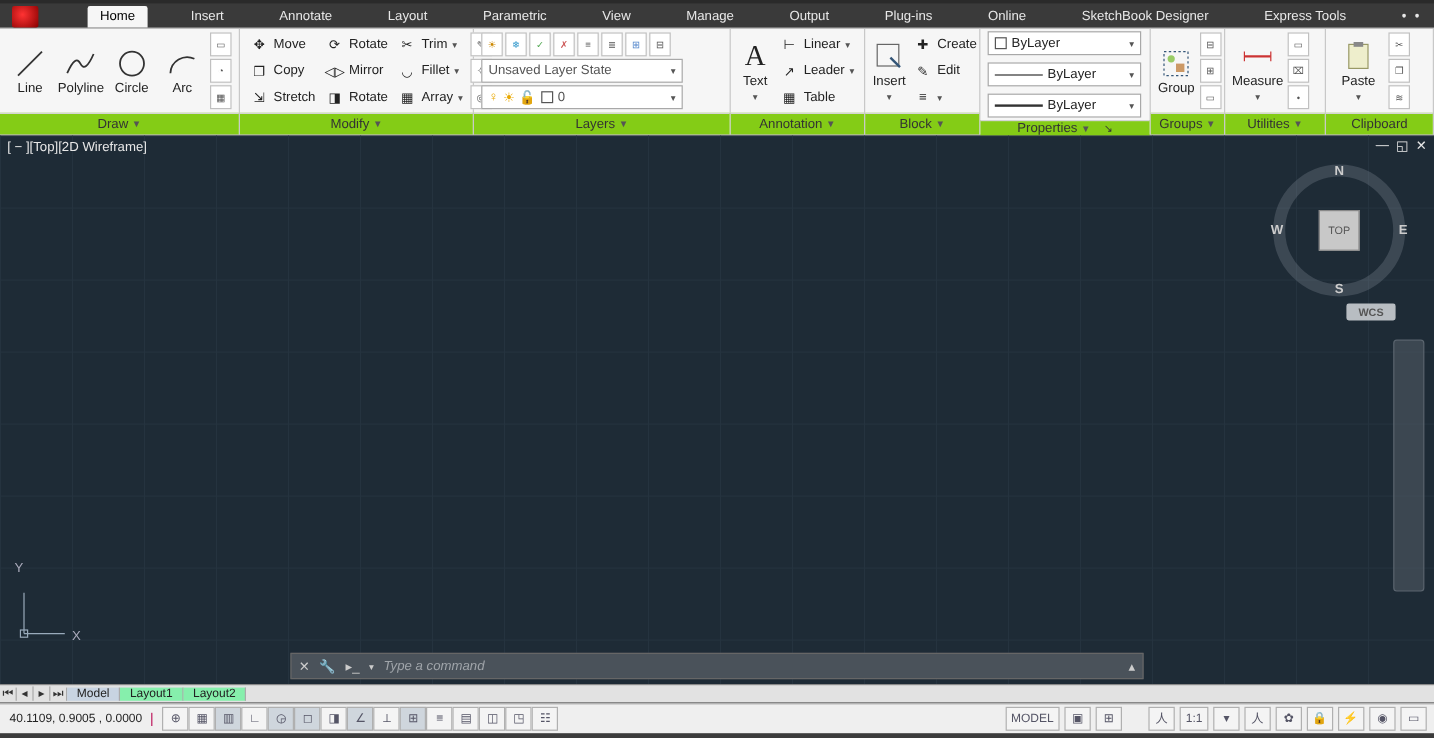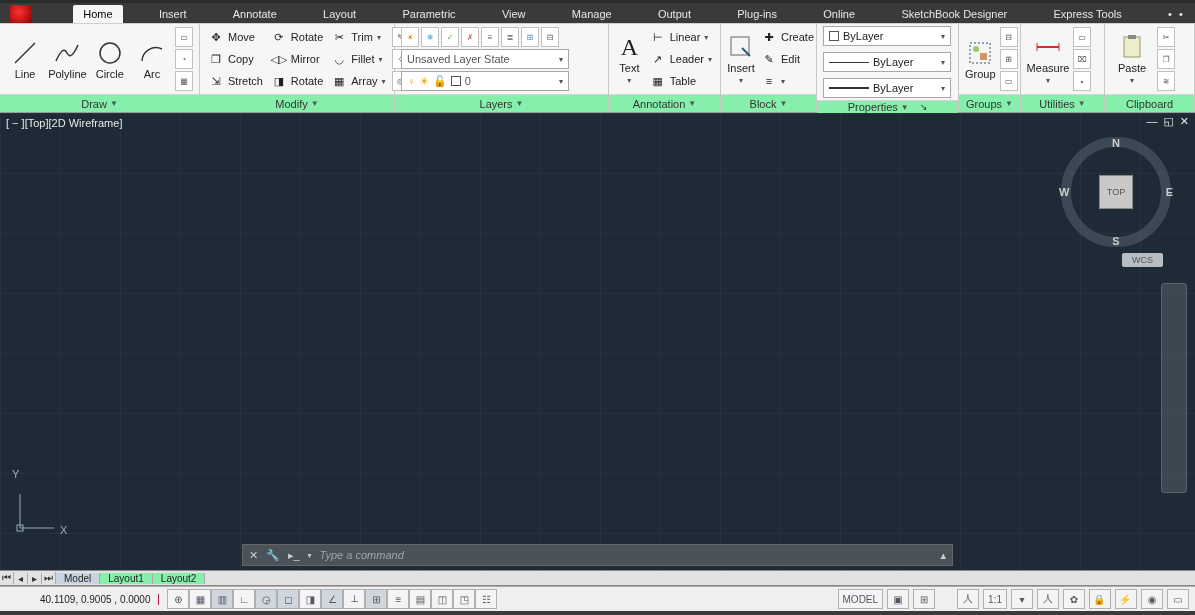--- a/index.html
+++ b/index.html
@@ -8,21 +8,21 @@
   .title-bar { height: 3px; background: #2a2a2a; }
   
   .tab-strip { display: flex; align-items: flex-end; height: 21px; background: #3a3a3a; border-bottom: 1px solid #d0d0d0; padding-left: 10px; justify-content: space-between; }
   .app-icon { width: 22px; height: 18px; background: radial-gradient(circle at 40% 40%, #f33, #800); border-radius: 2px; margin-right: 15px; }
   .tab { color: #e8e8e8; padding: 3px 10px; font-size: 11px; cursor: default; }
   .tab.active { background: #f6f6f6; color: #000; border-radius: 2px 2px 0 0; }
   
   .ribbon { display: flex; background: #f6f6f6; border-bottom: 1px solid #9a9a9a; height: 89px; }
   .panel { display: flex; flex-direction: column; border-right: 1px solid #c8c8c8; }
   .panel-body { flex: 1; display: flex; align-items: center; padding: 2px 6px; gap: 4px; }
-  .panel-title { height: 18px; background: #86efac; border-top: 1px solid #d5d5d5; display: flex; align-items: center; justify-content: center; gap: 3px; font-size: 11px; color: #333; text-align: center; }
+  .panel-title { height: 18px; background: #84cc16; border-top: 1px solid #d5d5d5; display: flex; align-items: center; justify-content: center; gap: 3px; font-size: 11px; color: #333; text-align: center; }
   .drop-tri { font-size: 8px; color: #555; }
   .big-btn { display: flex; flex-direction: column; align-items: center; justify-content: center; width: 42px; height: 66px; gap: 2px; }
   .big-btn .ico { width: 28px; height: 28px; display:flex; align-items:center; justify-content:center; }
   .big-btn .lbl { font-size: 11px; text-align: center; line-height: 1; }
   .small-row { display: flex; align-items: center; gap: 4px; height: 22px; padding: 0 2px; }
   .small-row .ico { width: 16px; height: 16px; display:flex; align-items:center; justify-content:center; }
   .small-row .lbl { font-size: 11px; }
   .col { display: flex; flex-direction: column; justify-content: center; }
   .dd-btn { width: 18px; height: 20px; border: 1px solid #c0c0c0; background: #fff; display:flex; align-items:center; justify-content:center; font-size:8px; color:#555; }
   .layer-state { width: 168px; height: 20px; border: 1px solid #a8a8a8; background: #fff; display: flex; align-items: center; padding: 0 5px; color:#555; font-size:11px; justify-content:space-between; }
@@ -34,36 +34,36 @@
   }
   .view-label { position: absolute; top: 4px; left: 6px; color: #e8e8e8; font-size: 11px; font-weight: normal; }
   .win-ctrls { position: absolute; top: 2px; right: 6px; color: #e8e8e8; font-size: 11px; display:flex; gap:6px; }
   .viewcube { position: absolute; top: 24px; right: 24px; width: 110px; height: 110px; }
   .vc-ring { position:absolute; inset:0; border:10px solid rgba(150,160,170,0.25); border-radius:50%; }
   .vc-face { position:absolute; top:38px; left:38px; width:34px; height:34px; background:#c8c8c8; color:#555; font-size:9px; display:flex; align-items:center; justify-content:center; border:1px solid #888; }
   .vc-n{position:absolute;top:0;left:50%;transform:translateX(-50%);color:#ccc;font-weight:bold;}
   .vc-s{position:absolute;bottom:0;left:50%;transform:translateX(-50%);color:#ccc;font-weight:bold;}
   .vc-e{position:absolute;right:-2px;top:50%;transform:translateY(-50%);color:#ccc;font-weight:bold;}
   .vc-w{position:absolute;left:-2px;top:50%;transform:translateY(-50%);color:#ccc;font-weight:bold;}
-  .wcs-badge { position:absolute; top:140px; right:32px; background:#b8bdc2; color:#555; font-size:9px; padding:2px 10px; border-radius:2px; }
+  .wcs-badge { position:absolute; top:140px; right:32px; background:#b8bdc2; color:#555; font-size:9px; padding:2px 10px; border-radius:2px;font-weight:bold; }
   .nav-bar { position:absolute; top:170px; right:8px; width:26px; height:210px; background:rgba(80,90,100,0.6); border-radius:3px; border:1px solid #5a646e; }
   .ucs { position:absolute; bottom:30px; left:12px; color:#aab; font-size:11px; }
   .ucs-y { position:absolute; bottom:60px; left:0;}
   .ucs-x { position:absolute; bottom:4px; left:48px;}
   .ucs-axis { position:absolute; bottom:8px; left:4px; width:42px; height:42px; }
   .cmd-line { position:absolute; bottom:4px; left:242px; right:242px; height:22px; background:#4a525a; border:1px solid #666; display:flex; align-items:center; padding:0 6px; gap:8px; color:#a0a5aa; font-style:italic; font-size:11px; }
   .cmd-line .xbtns{font-style:normal;color:#ccc;}
   
   .layout-tabs { height: 16px; background: #e2e2e2; display: flex; align-items: center; font-size: 10px; border-top:1px solid #888; border-bottom:1px solid #888; }
   .lt-btn { width:14px; text-align:center; border-right:1px solid #aaa; color:#333; }
   .lt-tab { padding: 0 8px; border-right:1px solid #aaa; background:#86efac; }
   .lt-tab.active { background:#c8d4e2; }
   
   .status { height: 25px; background: #efefef; display:flex; align-items:center; font-size:10px; border-top:1px solid #aaa; }
-  .status-left { padding:0 8px; border-right:1px solid #be185d;margin-left:32px; }
+  .status-left { padding:0 8px; border-right:1px solid #be185d; }
   .status-btns { display:flex; gap:0; margin-left:8px; }
   .sbtn { width:22px; height:20px; border:1px solid #b0b0b0; background:#f4f4f4; display:flex; align-items:center; justify-content:center; color:#556; font-size:10px; }
   .status-right { margin-left:auto; display:flex; align-items:center; gap:4px; padding-right:6px;}
   .sbtn.dark{background:#cfd6dd;}
   svg { display:block; }
 </style>
 </head>
 <body>
 
 <div class="title-bar"></div>

